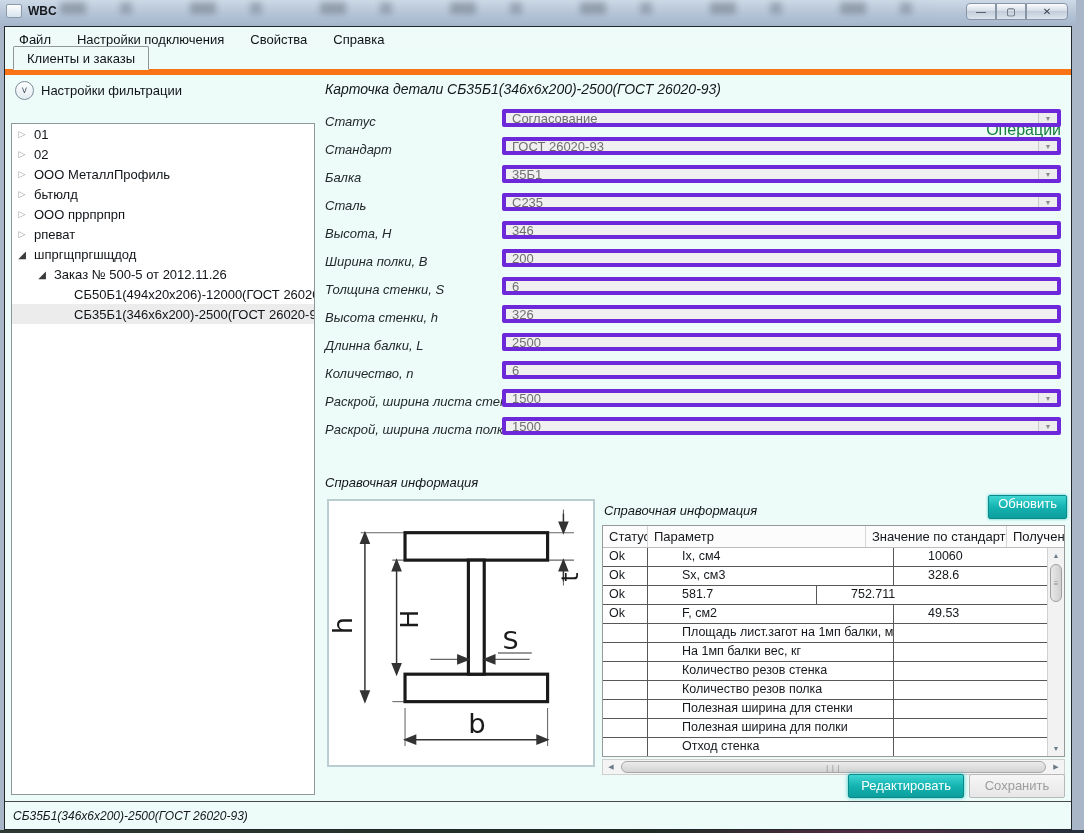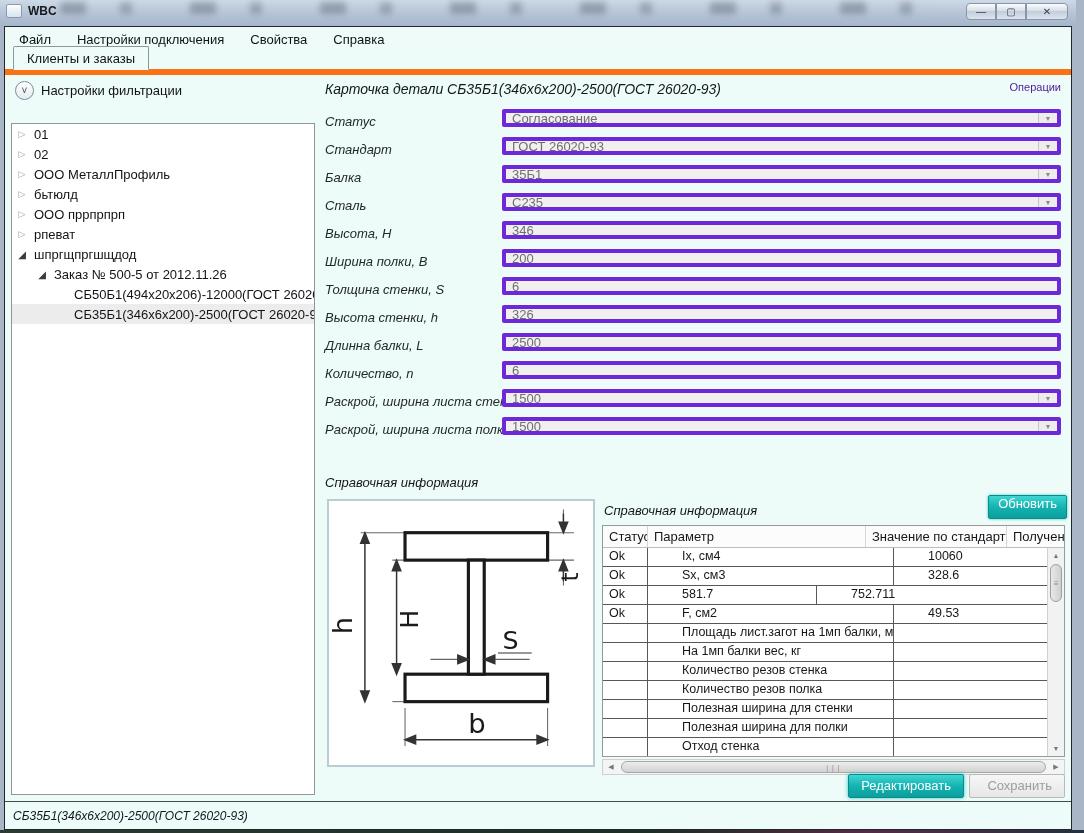--- a/index.html
+++ b/index.html
@@ -54,21 +54,21 @@
   .tree-item { display:flex; align-items:center; height:20px; font-size:13px; color:#101418; cursor:pointer; white-space:nowrap; }
   .tree-item .twisty { width:16px; text-align:center; font-size:9px; color:#9a9a9a; flex:0 0 16px; }
   .tree-item.expanded .twisty { color:#3a3a3a; font-size:10px; }
   .tree-item.selected { background:#ececec; }
   .tree-label { padding:0 4px; }
 
   
   .right-panel { position:absolute; left:314px; top:0; width:748px; height:726px; }
   .detail-titlebar { position:absolute; top:6px; left:6px; right:6px; display:flex; justify-content:space-between; }
   .detail-title { font-size:14px; font-style:italic; color:#14181c; }
-  .operations-label { font-size:11px; color:#4c1d95; cursor:pointer; }
+  .operations-label { font-size:16px; color:#15803d; cursor:pointer;margin-top:40px; }
 
   .form { position:absolute; top:34px; left:6px; right:6px; }
   .form-row { position:relative; height:28px; }
   .form-label { position:absolute; left:0; top:5px; font-size:13px; font-style:italic; color:#23282d; }
   .field { position:absolute; left:177px; right:0; top:0; height:18px; background:#f0f0f0;
     border:4px solid #6d28d9; border-radius:2px; display:flex; align-items:center; overflow:hidden; }
   .field-value { flex:1; padding-left:6px; font-size:13px; color:#6f6f6f; white-space:nowrap; }
   .combo-arrow { display:none; width:19px; height:100%; border-left:1px solid #c7c7c7;
     align-items:center; justify-content:center; font-size:7px; color:#8a8a8a; background:#ededed; }
   .field.combo .combo-arrow { display:flex; }
@@ -108,21 +108,21 @@
 
   .hscroll { position:absolute; top:264px; left:0; right:2px; height:16px; background:#f4f4f4;
     border:1px solid #cfcfcf; display:flex; align-items:center; }
   .hs-arrow { width:16px; text-align:center; font-size:7px; color:#6a7a86; cursor:pointer; }
   .hs-thumb { flex:1; height:12px; margin:0 2px; border-radius:6px;
     background:linear-gradient(180deg,#ececec,#d2d2d2); border:1px solid #a8a8a8;
     display:flex; align-items:center; justify-content:center; font-size:7px; letter-spacing:1px; color:#8a8a8a; cursor:grab; }
 
   
   .actions { position:absolute; bottom:3px; right:2px; display:flex; gap:5px; }
-  .btn { height:24px; min-width:96px; padding:0 12px; font-size:13px; border-radius:2px; cursor:pointer; text-align:right; line-height:22px; }
+  .btn { height:24px; min-width:96px; padding:0 12px; font-size:13px; border-radius:2px; cursor:pointer; text-align:center; line-height:22px; }
   .btn-edit { background:linear-gradient(180deg,#3fd6d2,#14b3b1 50%,#0d9e9d); border:1px solid #0a8a89;
     box-shadow:0 0 4px #37cdc9; color:#ffffff; }
   .btn-save { background:linear-gradient(180deg,#f6f6f6,#e7e7e7); border:1px solid #b9b9b9; color:#9d9d9d; cursor:default; }
 
   
   .statusbar { position:absolute; left:0; right:0; bottom:0; height:28px; border-top:1px solid #454b4a;
     background:#edfbf9; display:flex; align-items:center; padding-left:8px; }
   .status-text { font-size:12px; font-style:italic; color:#14181c; }
 
   svg text { font-family:"DejaVu Sans", sans-serif; }

